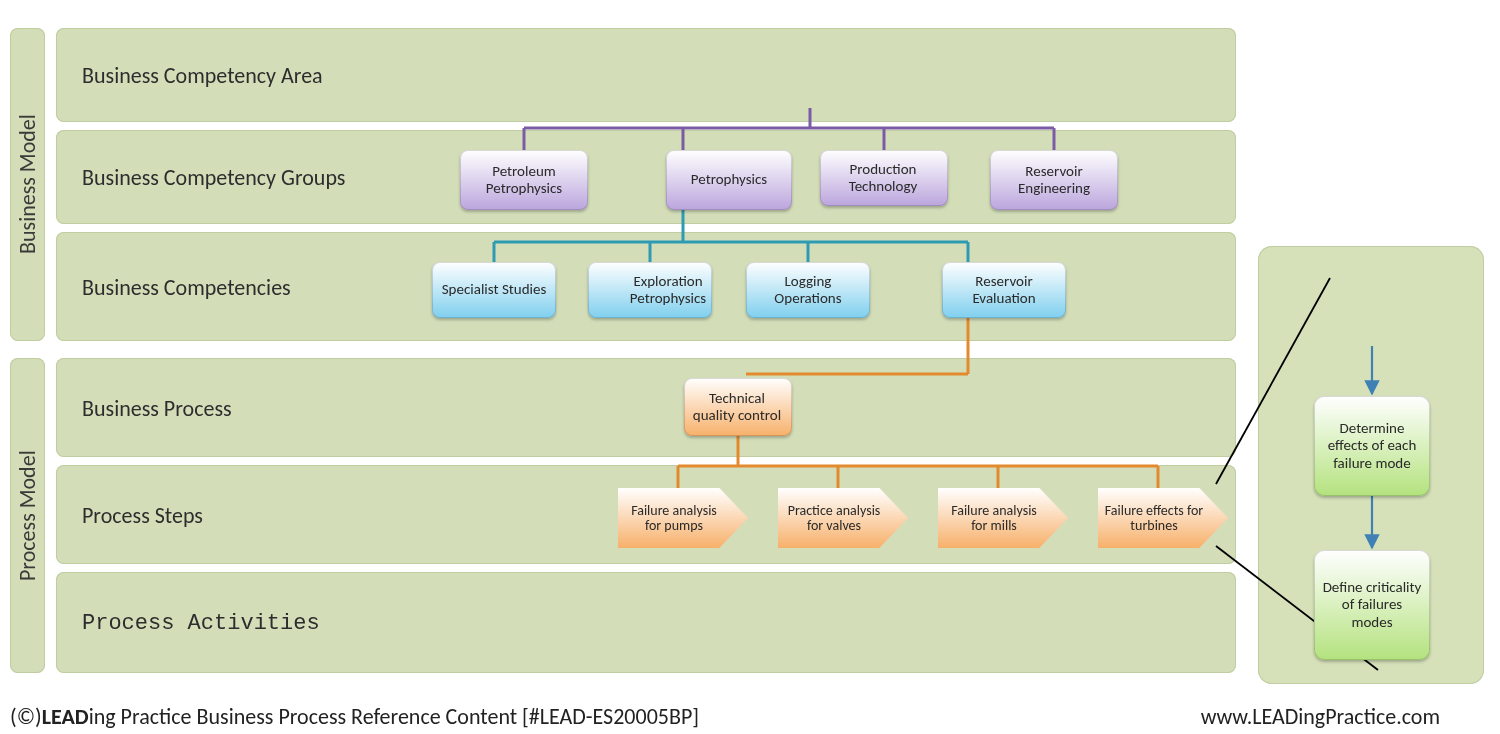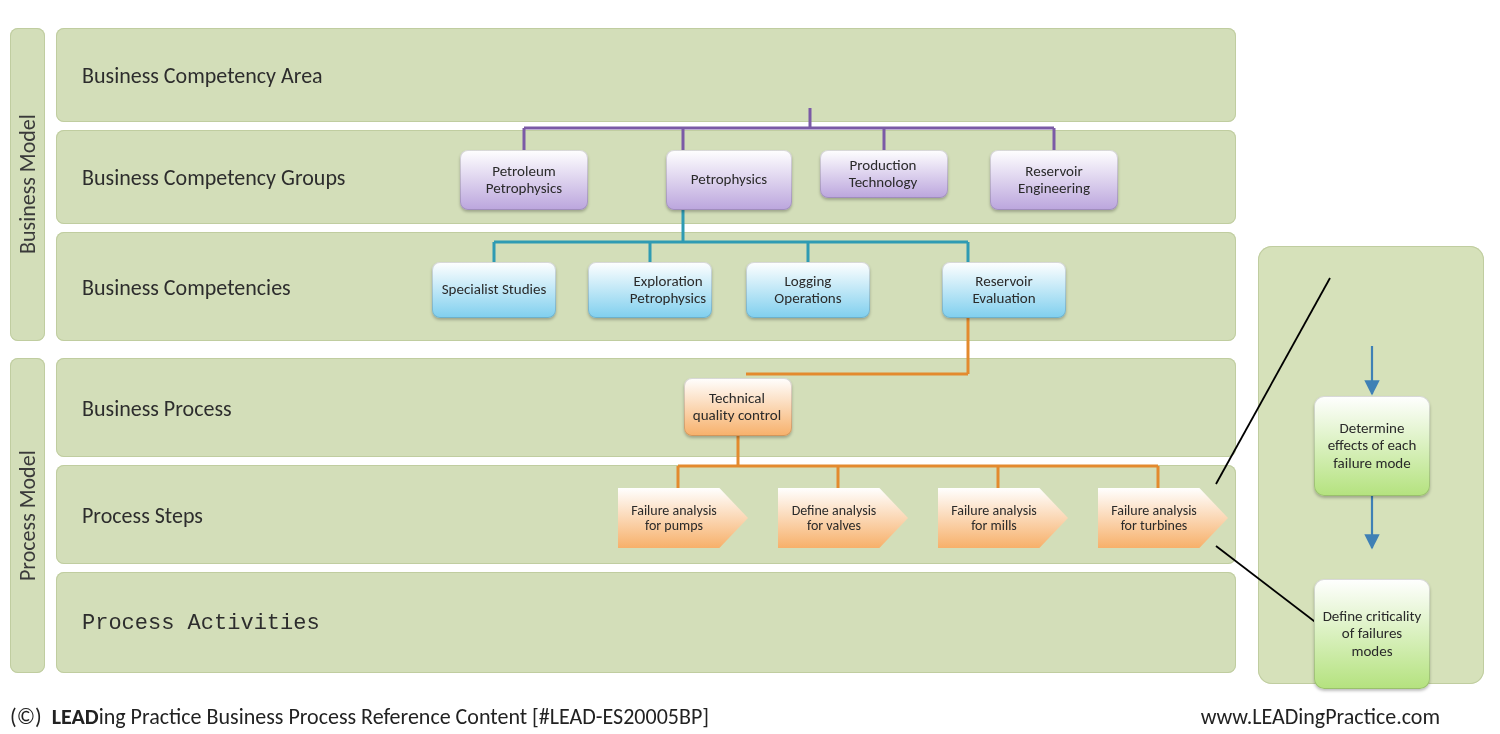--- a/index.html
+++ b/index.html
@@ -24,21 +24,21 @@
   .green  { background: linear-gradient(#fff, #b4e27e); border-radius:10px; }
 
   
   .pentagon { position:absolute; border-radius:0; }
   .pentagon .shape { position:absolute; inset:0; clip-path: polygon(0 0, 78% 0, 100% 50%, 78% 100%, 0 100%); background: linear-gradient(#fff, #f7b06a); box-shadow: 0 2px 3px rgba(0,0,0,0.25); }
   .pentagon .txt { position:absolute; left:6px; right:24px; top:0; bottom:0; display:flex; align-items:center; justify-content:center; text-align:center; font-size:14px; color:#2a2a2a; line-height:1.1; }
 
   .activities-panel { position:absolute; background:#d6e1ba; border-radius:14px; box-shadow: inset 0 0 0 1px #c0cda0; }
 
   .footer-left { position:absolute; left:10px; bottom:4px; font-size:22px; color:#222; }
-  .footer-left b { font-weight:700;margin-left:10px; }
+  .footer-left b { font-weight:700; }
   .footer-right { position:absolute; right:60px; bottom:4px; font-size:22px; color:#222; }
 
   svg.lines { position:absolute; left:0; top:0; width:1500px; height:734px; pointer-events:none; }
 </style>
 </head>
 <body>
 
 <div class="canvas">
 
   <div class="vlabel biz-model-label">Business Model</div>
@@ -112,48 +112,48 @@
 
     <g stroke="#3f80b5" stroke-width="2.2" fill="none">
       <line x1="1372" y1="346" x2="1372" y2="394" marker-end="url(#arrow-blue)"></line>
       <line x1="1372" y1="496" x2="1372" y2="548" marker-end="url(#arrow-blue)"></line>
     </g>
   </svg>
 
 
   <div class="box purple" style="left:460px; top:150px; width:128px; height:60px;">Petroleum Petrophysics</div>
   <div class="box purple" style="left:620px; top:150px; width:126px; height:60px;margin-left:46px;">Petrophysics</div>
-  <div class="box purple" style="left:820px; top:150px; width:128px; height:48px;padding-left:6px;">Production Technology</div>
+  <div class="box purple" style="left:820px; top:150px; width:128px; height:56px;padding-left:6px;">Production Technology</div>
   <div class="box purple" style="left:990px; top:150px; width:128px; height:60px;">Reservoir Engineering</div>
 
   <div class="box cyan" style="left:432px; top:262px; width:124px; height:56px;">Specialist Studies</div>
   <div class="box cyan" style="left:588px; top:262px; width:124px; height:56px;padding-left:44px;">Exploration Petrophysics</div>
   <div class="box cyan" style="left:746px; top:262px; width:124px; height:56px;">Logging Operations</div>
   <div class="box cyan" style="left:906px; top:262px; width:124px; height:56px;margin-left:36px;">Reservoir Evaluation</div>
 
   <div class="box orange" style="left:684px; top:378px; width:108px; height:58px;padding-left:6px;">Technical quality control</div>
 
   <div class="pentagon" style="left:618px; top:488px; width:130px; height:60px;">
       <div class="shape"></div>
       <div class="txt">Failure analysis for pumps</div>
     </div>
   <div class="pentagon" style="left:778px; top:488px; width:130px; height:60px;">
       <div class="shape"></div>
-      <div class="txt">Define analysis for valves</div>
+      <div class="txt">Practice analysis for valves</div>
     </div>
   <div class="pentagon" style="left:938px; top:488px; width:130px; height:60px;">
       <div class="shape"></div>
       <div class="txt">Failure analysis for mills</div>
     </div>
   <div class="pentagon" style="left:1098px; top:488px; width:130px; height:60px;">
       <div class="shape"></div>
-      <div class="txt">Failure analysis for turbines</div>
+      <div class="txt">Failure effects for turbines</div>
     </div>
 
   <div class="box green" style="left:1314px; top:396px; width:116px; height:100px;">Determine effects of each failure mode</div>
-  <div class="box green" style="left:1314px; top:550px; width:116px; height:110px;margin-top:29px;">Define criticality of failures modes</div>
+  <div class="box green" style="left:1314px; top:550px; width:116px; height:110px;">Define criticality of failures modes</div>
 
   <div class="footer-left">
     <span>(©)</span><b>LEAD</b><span>ing Practice Business Process Reference Content [#LEAD-ES20005BP]</span>
   </div>
   <div class="footer-right">www.LEADingPractice.com</div>
 
 </div>
 
 </body></html>

